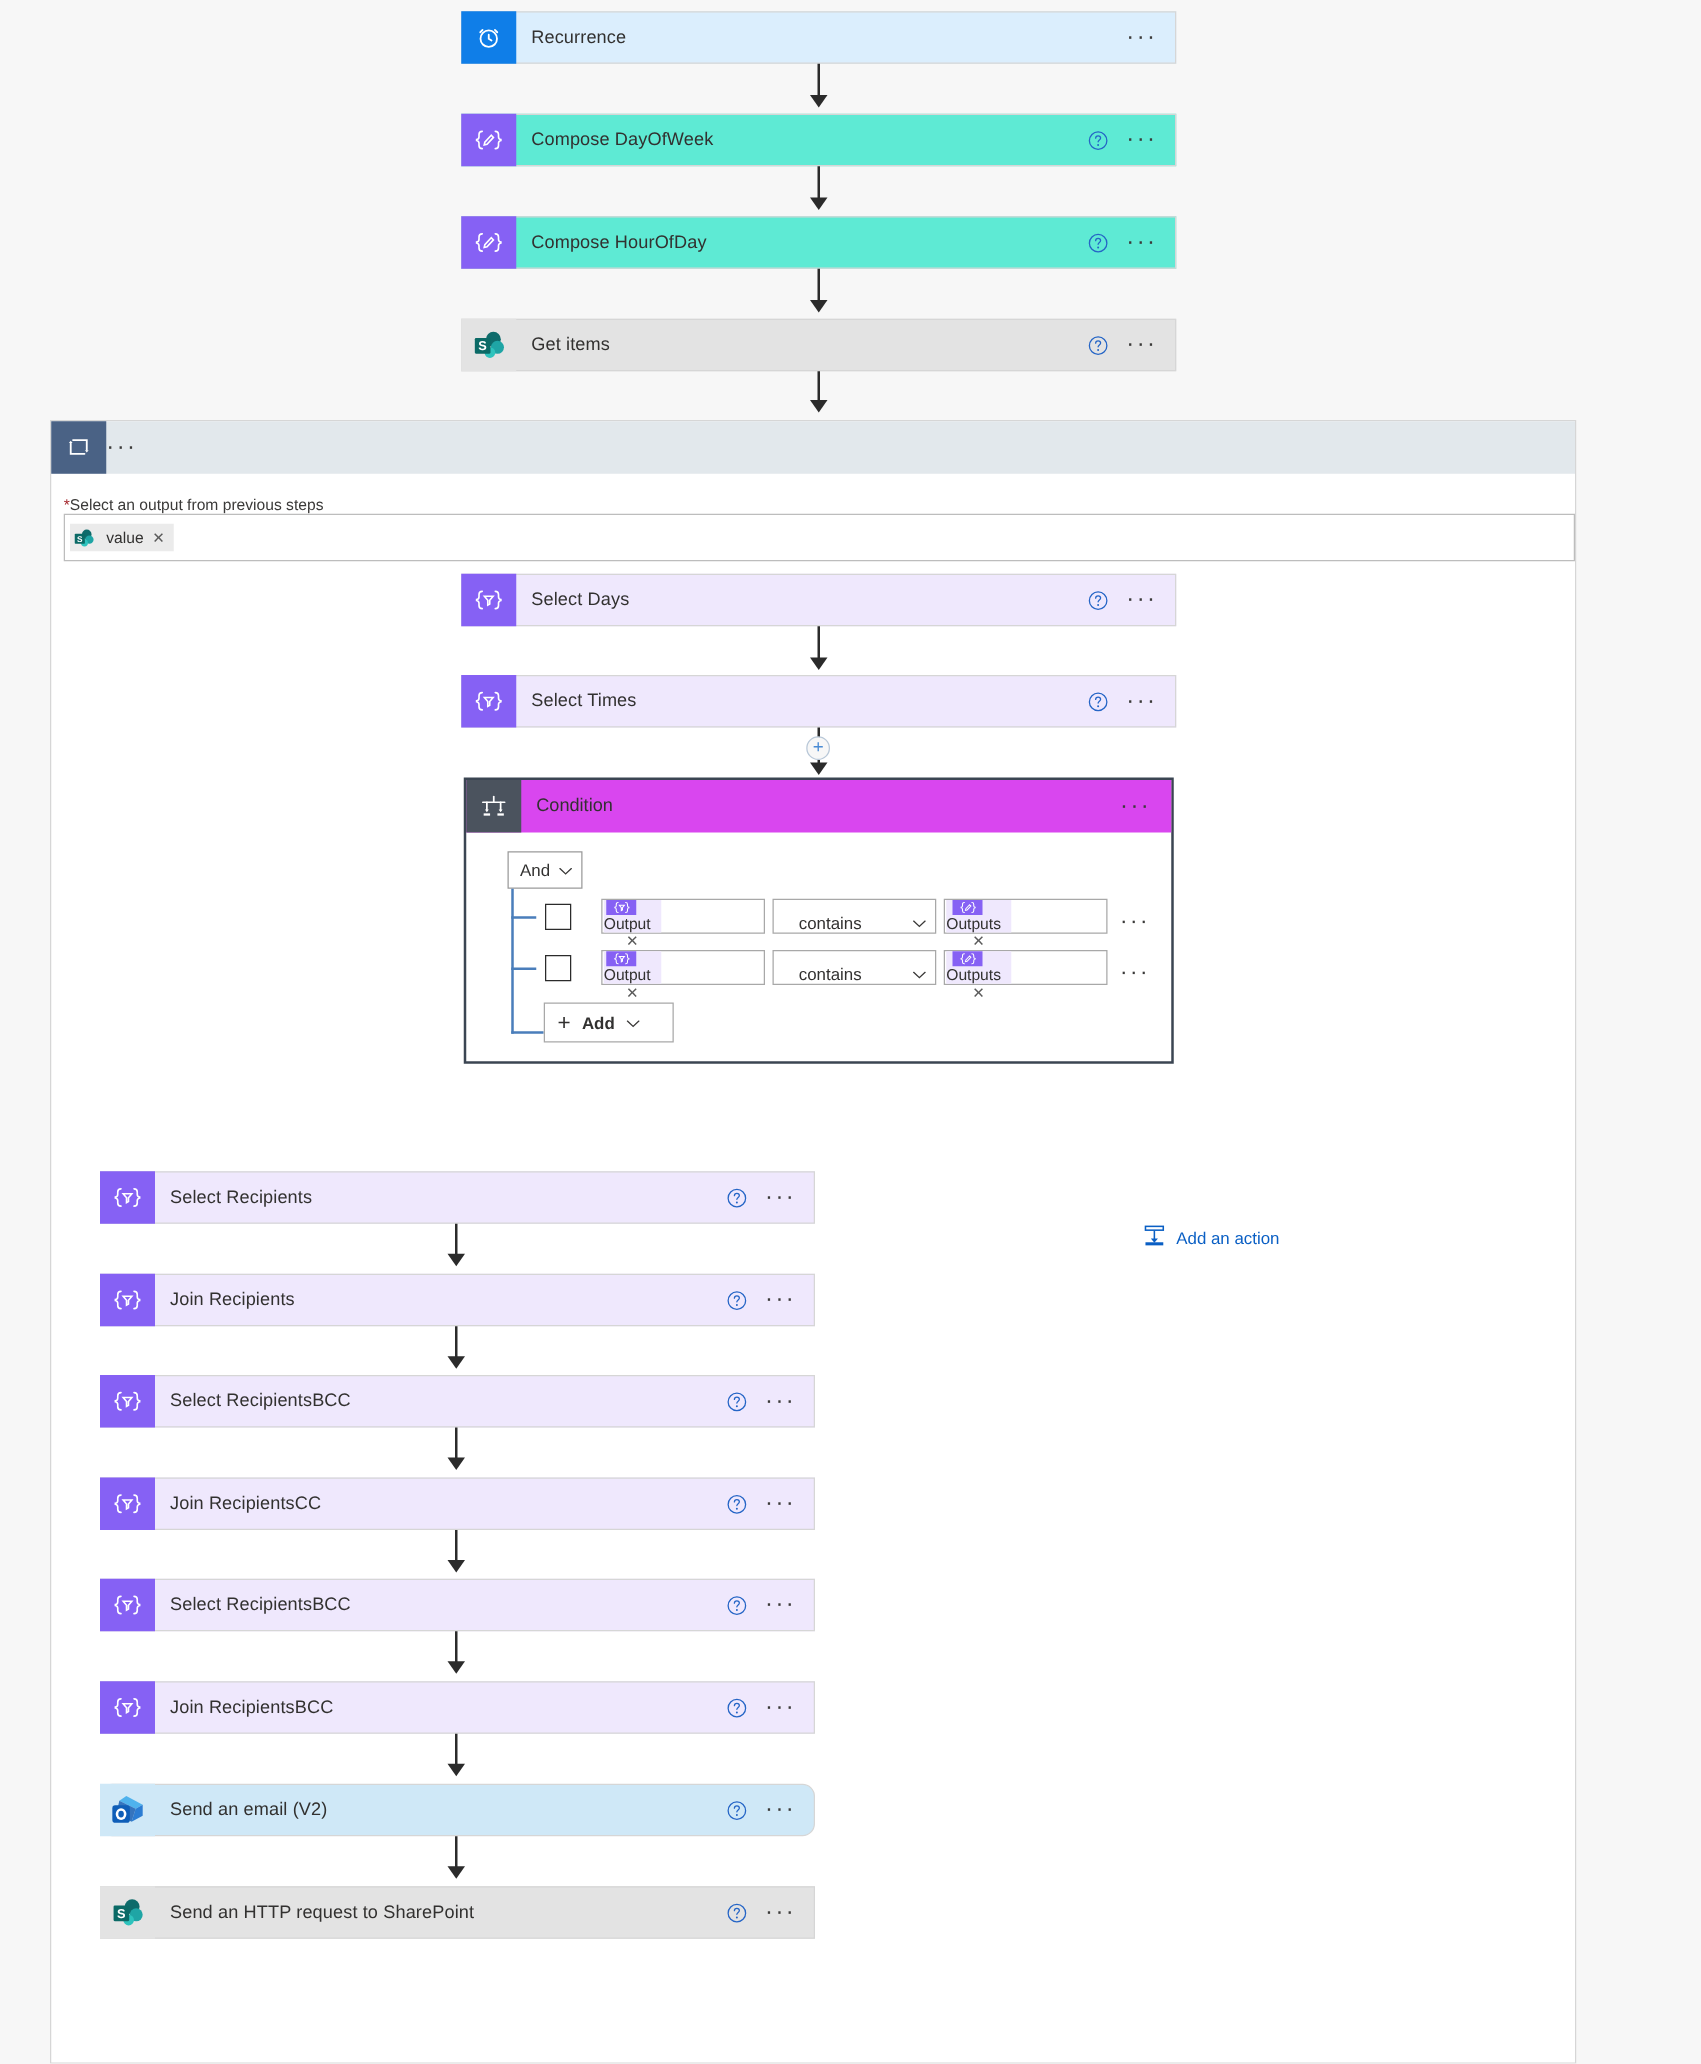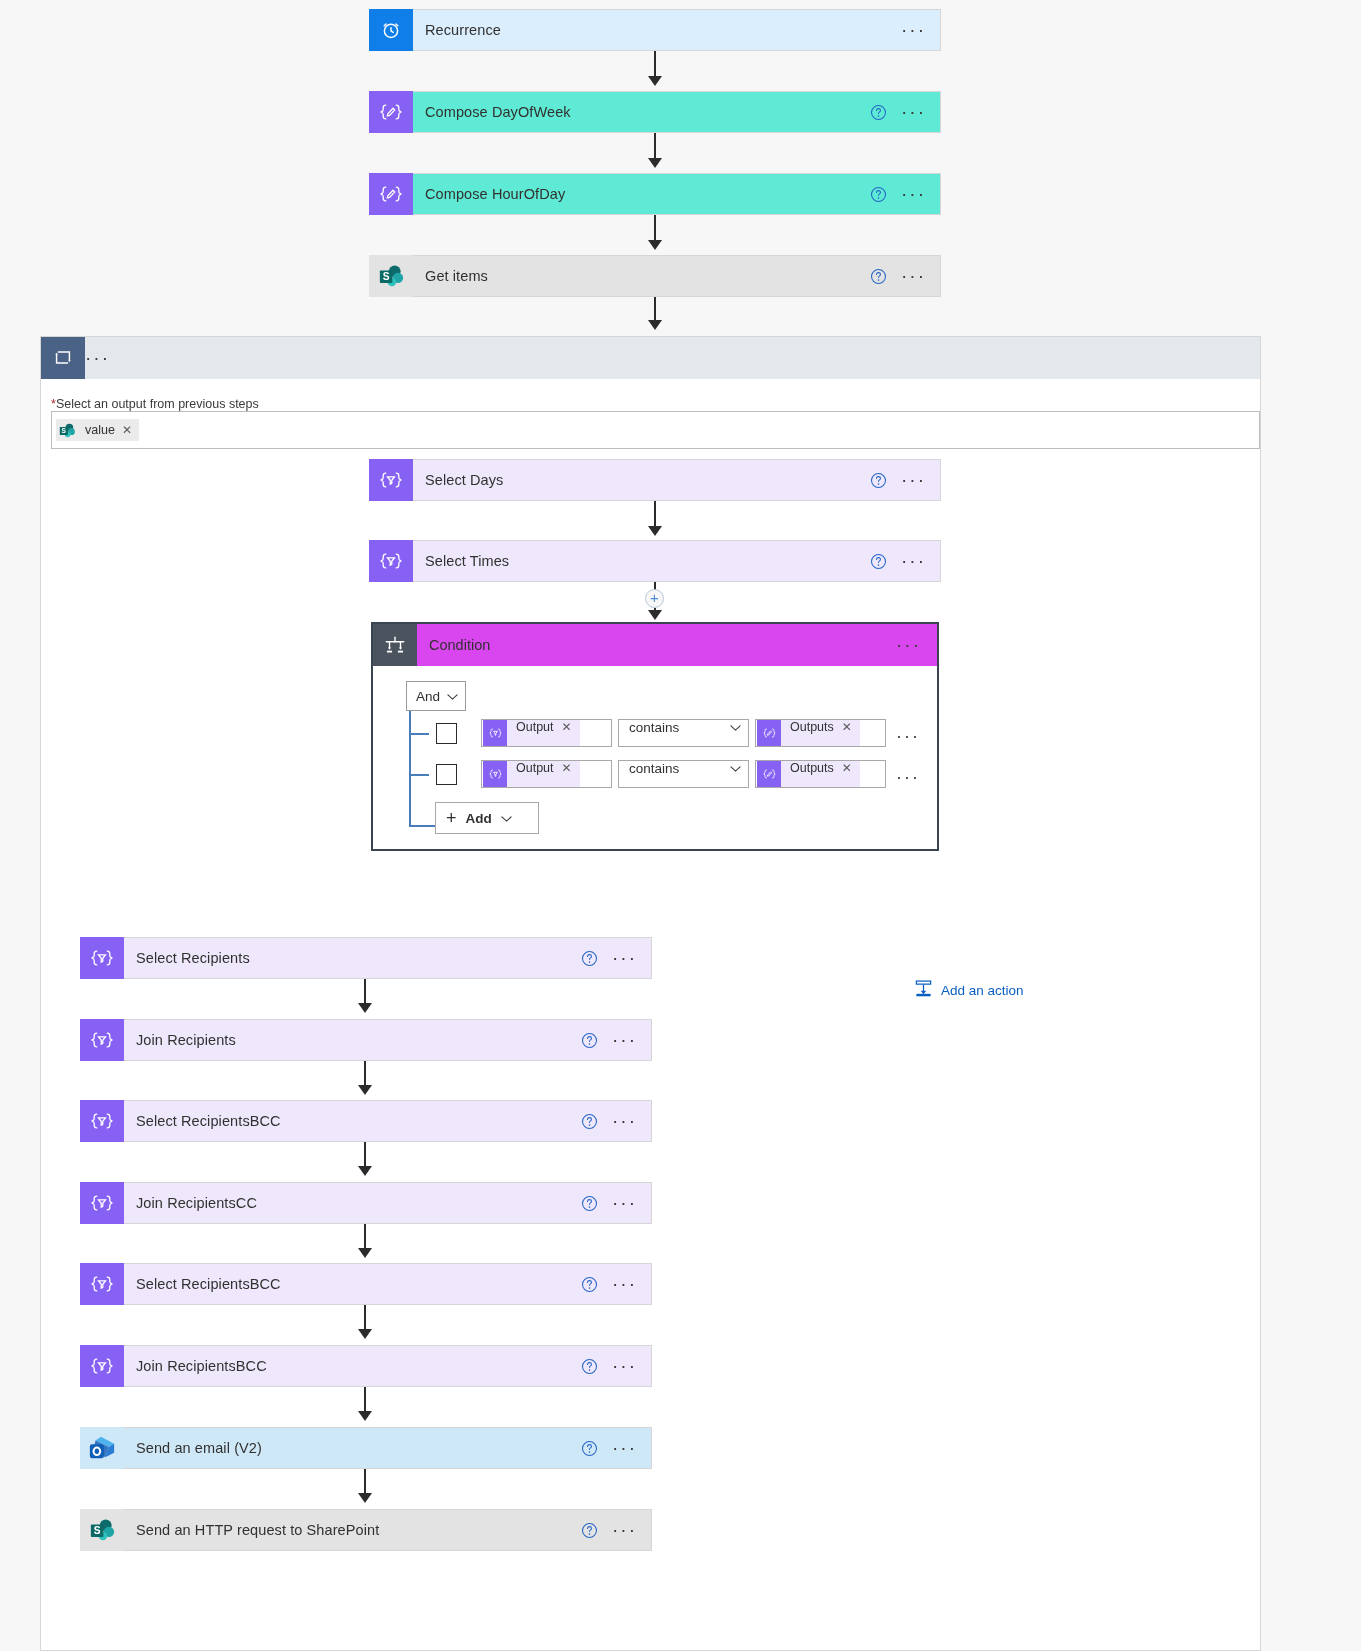--- a/index.html
+++ b/index.html
@@ -59,21 +59,21 @@
 
   
   .v-trigger      { background: #dbeefd; }
   .v-trigger .ic  { background: #0f7ee8; }
   .v-compose      { background: #5eead4; }
   .v-compose .ic  { background: #8661f4; }
   .v-select       { background: #efe8fd; }
   .v-select .ic   { background: #8661f4; }
   .v-sharepoint   { background: #e3e3e3; }
   .v-sharepoint .ic { background: #e3e3e3; }
-  .v-outlook      { background: #cfe8f7; }
+  .v-outlook      { background: #cfe8f7; border-radius: 10px; }
   .v-outlook .ic  { background: #cfe8f7; }
 
   
   .conn {
     position: absolute;
     width: 2px;
     background: #2b2b2b;
   }
   .arrowhead {
     position: absolute;
@@ -190,39 +190,39 @@
     background: #fff;
   }
   .valbox {
     position: absolute;
     height: 28px;
     border: 1px solid #a8a8a8;
     background: #fff;
     display: flex; align-items: center;
   }
   .valbox .vtok {
-    display: inline-flex; 
+    display: inline-flex; align-items: center;
     height: 26px; background: #efe8fd;
-    font-size: 12.5px; padding-right: 8px; margin-left: 1px;
+    font-size: 12.5px; padding-right: 8px; margin-left: 1px; flex-direction: column;
   }
   .valbox .vtok .vic {
     width: 24px; height: 26px;
     background: #8661f4;
     display: flex; align-items: center; justify-content: center;
     margin-right: 9px;
     color: #fff; font-size: 10px;
   }
   .valbox .vtok .vx { color: #5a5a5a; margin-left: 8px; font-size: 12px; }
   .selbox {
     position: absolute;
     height: 28px;
     border: 1px solid #a8a8a8;
     background: #fff;
-    display: flex; align-items: flex-start;
-    padding-left: 10px;
+    display: flex; align-items: flex-end;
+    padding-left: 20px;
     font-size: 13.5px;
   }
   .rowdots {
     position: absolute;
     color: #3b3a39; font-size: 18px; letter-spacing: 2px; line-height: 6px;
   }
   .addbtn {
     position: absolute;
     height: 32px;
     border: 1px solid #a8a8a8;

